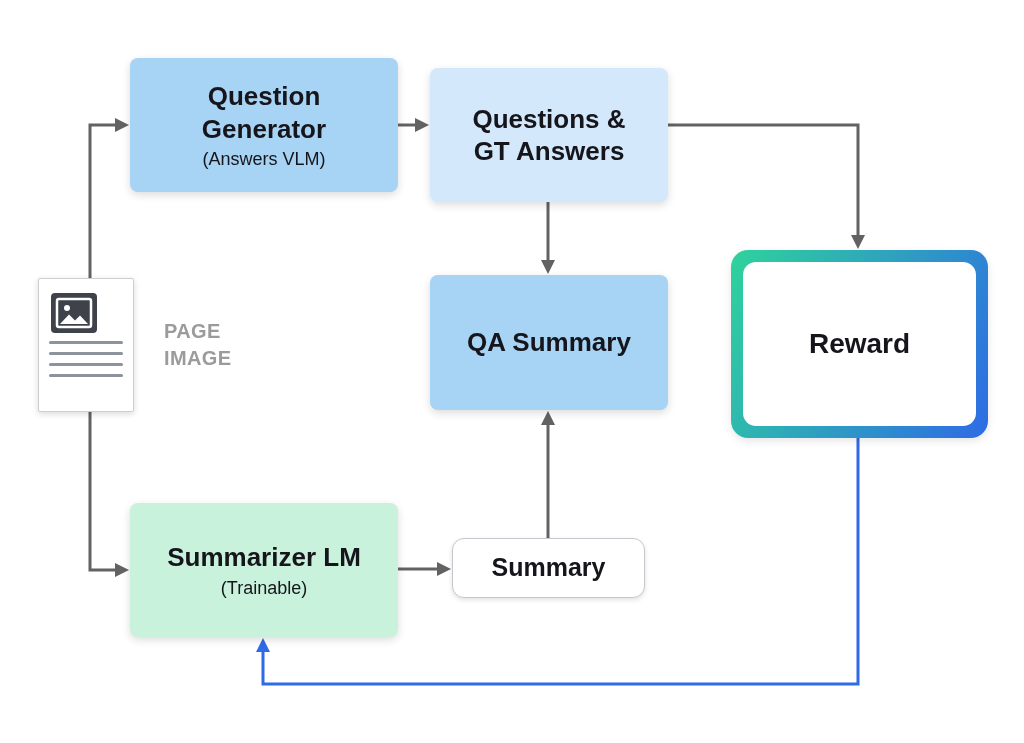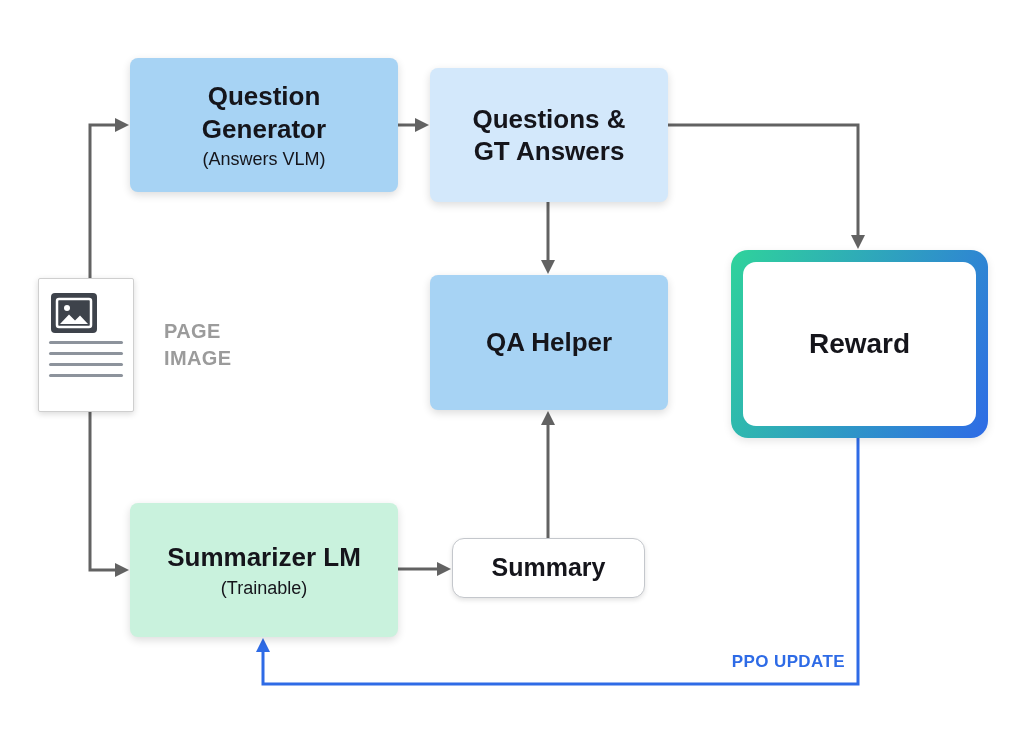--- a/index.html
+++ b/index.html
@@ -108,21 +108,21 @@
   <div class="node" id="node-question-generator">
     <div class="node-title">Question Generator</div>
     <div class="node-sub">(Answers VLM)</div>
   </div>
 
   <div class="node" id="node-questions-gt-answers">
     <div class="node-title">Questions &amp; GT Answers</div>
   </div>
 
   <div class="node" id="node-qa-helper">
-    <div class="node-title">QA Helper</div>
+    <div class="node-title">QA Summary</div>
   </div>
 
   <div id="node-reward">
     <div class="reward-inner">
       <div class="reward-title">Reward</div>
     </div>
   </div>
 
   <div class="node" id="node-summarizer-lm">
     <div class="node-title">Summarizer LM</div>
@@ -141,15 +141,14 @@
       <path d="M9 31 L18 21.5 L24 27.5 L29 22.5 L37 31 Z" fill="#ffffff"></path>
     </svg>
     <div class="text-line"></div>
     <div class="text-line"></div>
     <div class="text-line"></div>
     <div class="text-line"></div>
   </div>
 
   <div class="page-image-label">PAGE IMAGE</div>
 
-  <div class="ppo-label">PPO UPDATE</div>
 
 </div>
 
 </body></html>

